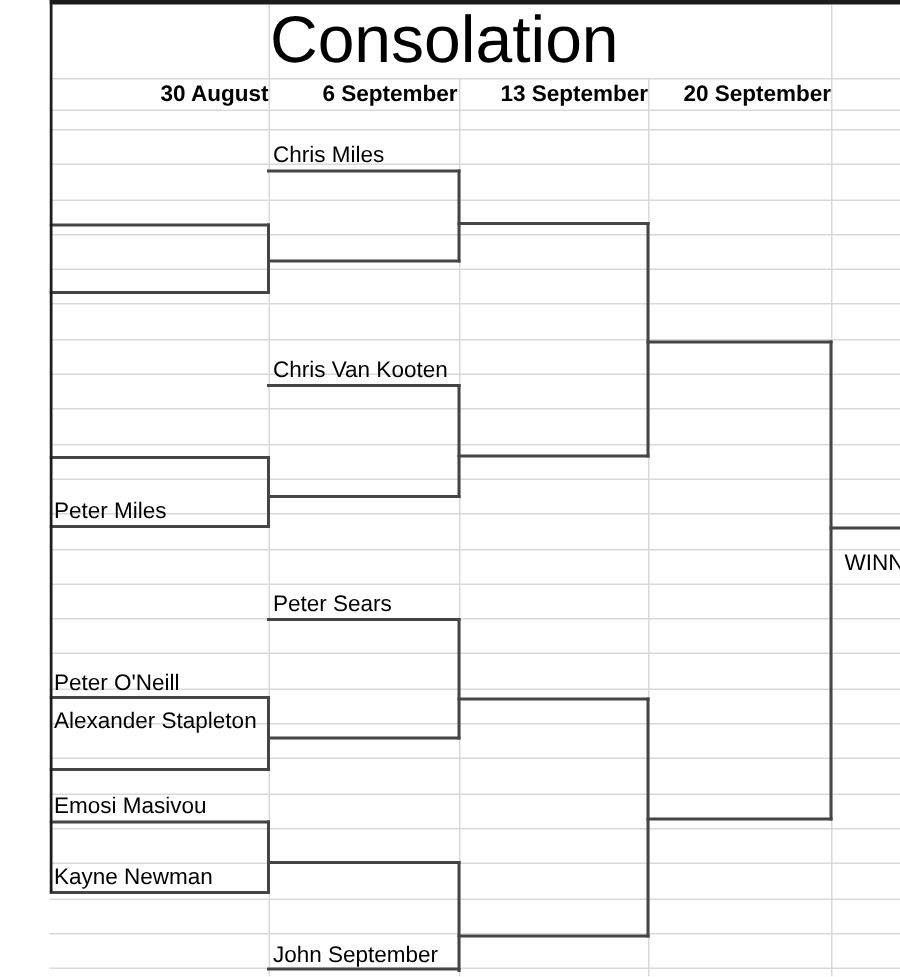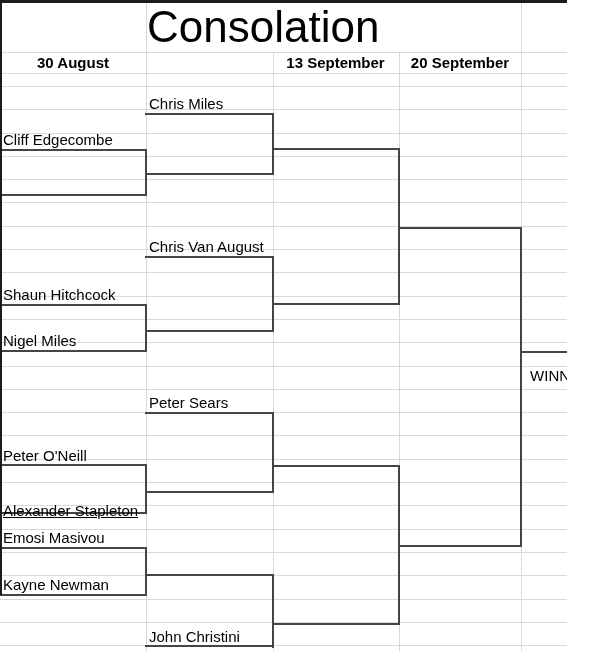--- a/index.html
+++ b/index.html
@@ -3,39 +3,40 @@
 <meta charset="utf-8">
 <style>
   html,body{margin:0;padding:0;background:#fff;}
   #stage{
     position:relative;
     width:567px;height:651px;
     background:var(--bg,#ffffff);
     overflow:hidden;
     font-family:"Liberation Sans","DejaVu Sans",sans-serif;
     color:var(--text,#000);
+    margin-left:33px;
   }
   .abs{position:absolute;}
   
   .grid-h{position:absolute;left:0;width:600px;height:1px;background:var(--grid,#d9d9d9);}
   .grid-v{position:absolute;width:1px;background:var(--grid,#d9d9d9);}
   
   .bh{position:absolute;height:2px;background:var(--line,#454545);}
   .bv{position:absolute;width:2px;background:var(--line,#454545);}
   
   .top-border{position:absolute;left:0;top:0;width:600px;height:3px;background:var(--border,#1c1c1c);}
   .left-border{position:absolute;left:0;top:0;width:2px;height:595px;background:var(--border,#1c1c1c);}
   
   .title{
     position:absolute;left:147px;top:2px;height:49px;line-height:49px;
     font-size:44px;font-weight:400;white-space:nowrap;
   }
   .hdr{
     position:absolute;top:52px;height:21px;line-height:21px;
-    font-size:15px;font-weight:700;text-align:center;white-space:nowrap;
+    font-size:15px;font-weight:700;text-align:right;white-space:nowrap;
   }
   .pname{
     position:absolute;height:18px;line-height:18px;
     font-size:15px;white-space:nowrap;
   }
   .winner{
     position:absolute;left:521px;width:79px;top:367px;height:17px;line-height:17px;
     font-size:15px;text-align:center;white-space:nowrap;
   }
 </style>
@@ -115,31 +116,30 @@
       <div class="bv" style="left: 145px; top: 546.5px; height: 49px;"></div>
       <div class="bv" style="left: 271.5px; top: 574px; height: 74px;"></div>
     </div>
 
   <div class="top-border"></div>
   <div class="left-border"></div>
 
   <div class="title">Consolation</div>
 
   <div class="hdr" style="left:0;width:146px;">30 August</div>
+  <div class="hdr" style="left:146px;width:126px;">6 September</div>
   <div class="hdr" style="left:272px;width:127px;">13 September</div>
   <div class="hdr" style="left:399px;width:122px;">20 September</div>
 
-  <div class="pname" style="left:3px;top:131px;">Cliff Edgecombe</div>
-  <div class="pname" style="left:3px;top:286px;">Shaun Hitchcock</div>
-  <div class="pname" style="left:3px;top:332px;">Nigel Miles</div>
+  <div class="pname" style="left:3px;top:332px;">Peter Miles</div>
   <div class="pname" style="left:3px;top:446.5px;">Peter O'Neill</div>
-  <div class="pname" style="left:3px;top:502px;text-decoration:underline;">Alexander Stapleton</div>
+  <div class="pname" style="left:3px;top:472px;">Alexander Stapleton</div>
   <div class="pname" style="left:3px;top:529px;">Emosi Masivou</div>
   <div class="pname" style="left:3px;top:576px;">Kayne Newman</div>
 
   <div class="pname" style="left:149px;top:95px;">Chris Miles</div>
-  <div class="pname" style="left:149px;top:238px;">Chris Van August</div>
+  <div class="pname" style="left:149px;top:238px;">Chris Van Kooten</div>
   <div class="pname" style="left:149px;top:394px;">Peter Sears</div>
-  <div class="pname" style="left:149px;top:627.5px;">John Christini</div>
+  <div class="pname" style="left:149px;top:627.5px;">John September</div>
 
   <div class="winner">WINNER</div>
 
 </div>
 
 </body></html>

